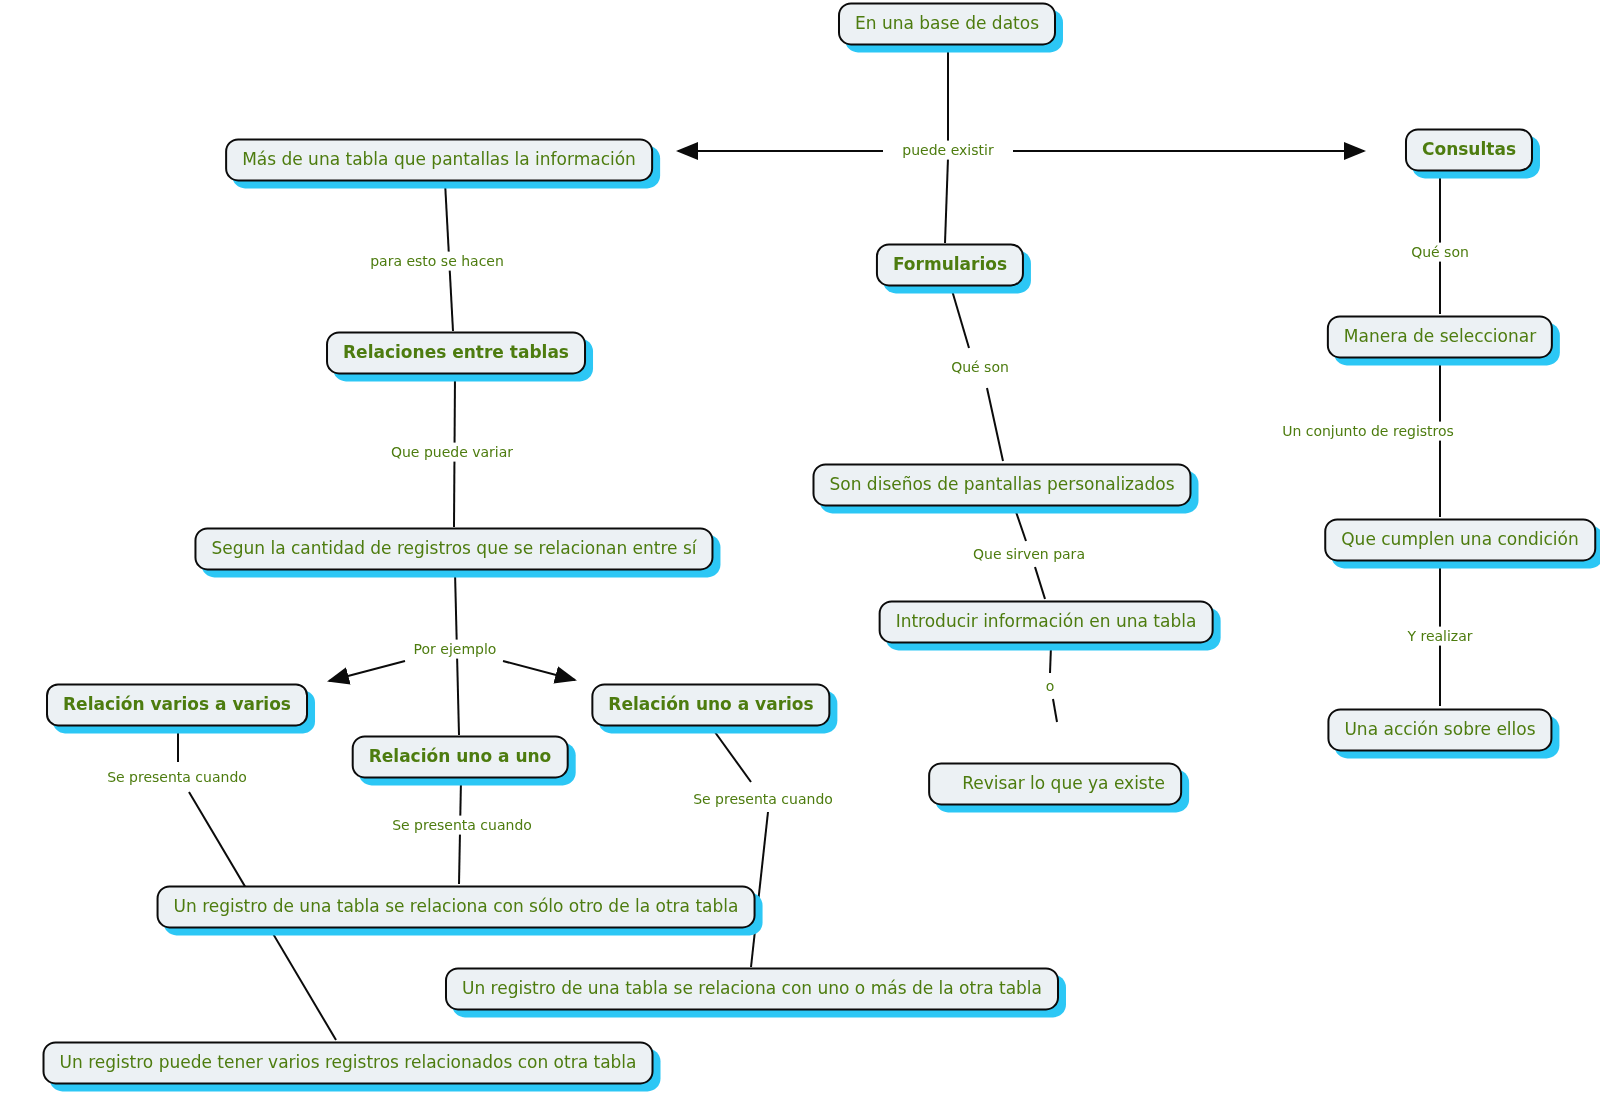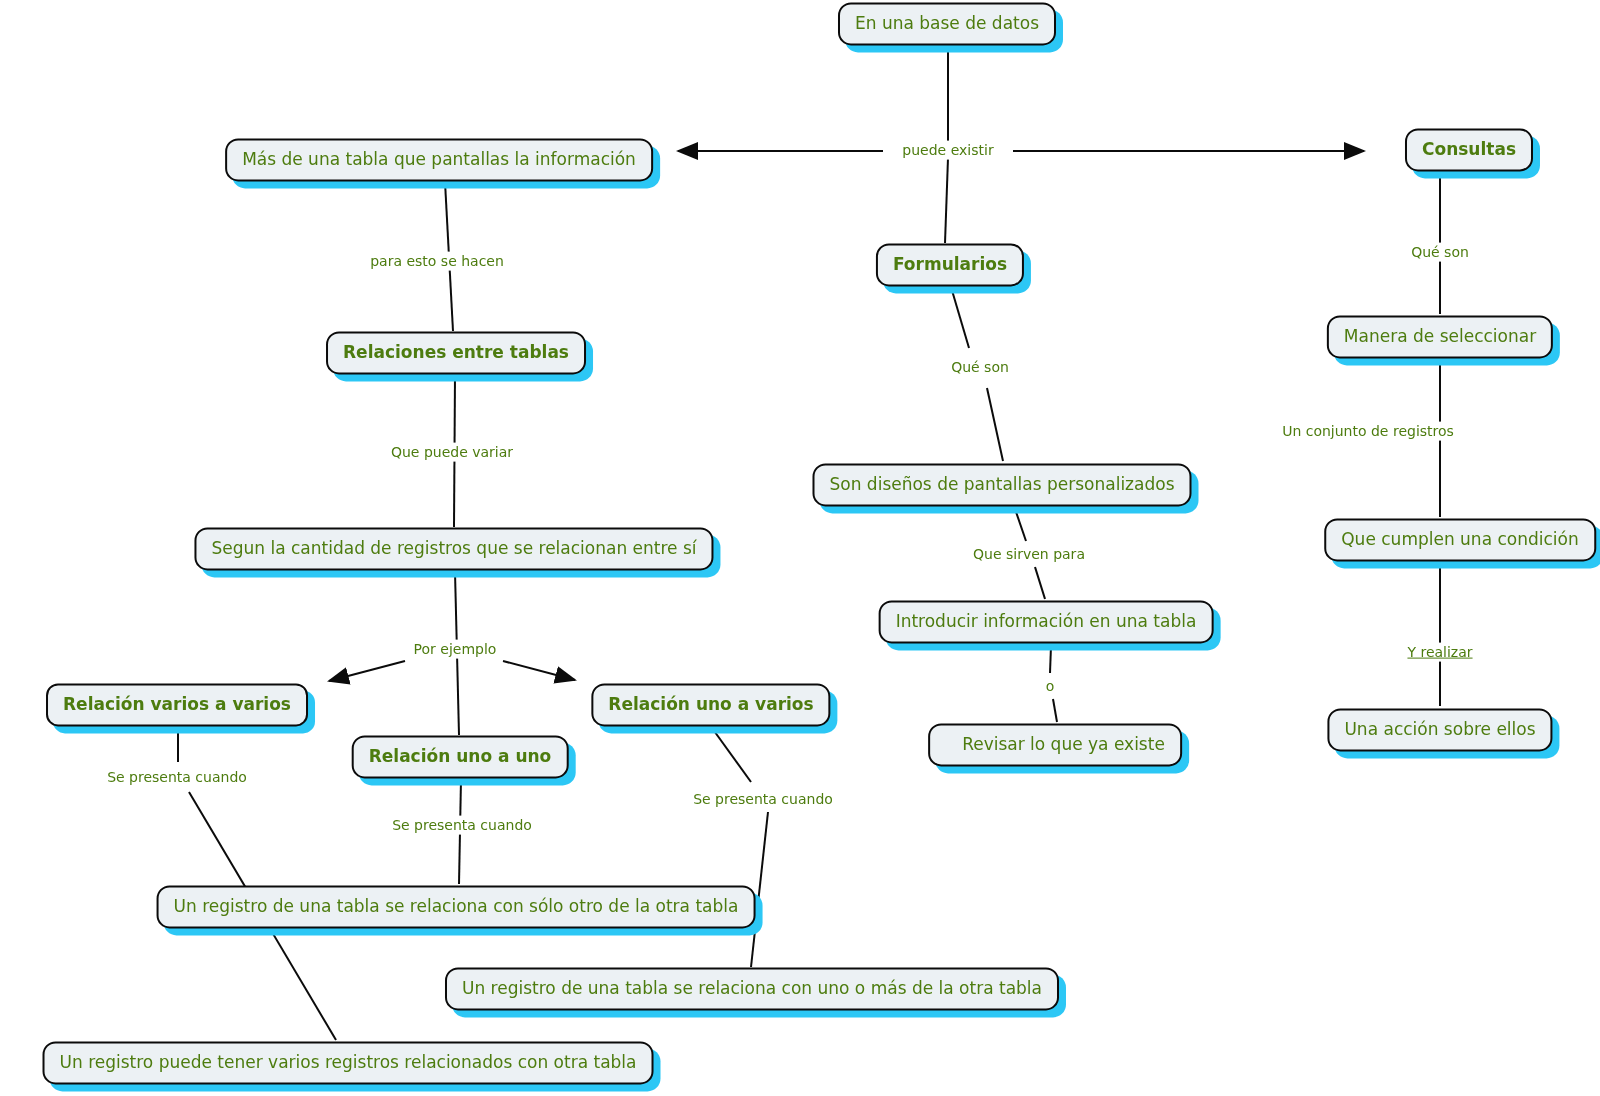--- a/index.html
+++ b/index.html
@@ -30,38 +30,38 @@
   #n-relaciones{left:456px;top:353px;}
   #n-segun{left:454px;top:549px;}
   #n-varios_varios{left:177px;top:705px;border-radius:12px;}
   #n-uno_uno{left:460px;top:757px;}
   #n-uno_varios{left:711px;top:705px;}
   #n-solo_otro{left:456px;top:907px;}
   #n-uno_mas{left:752px;top:989px;}
   #n-varios_registros{left:348px;top:1063px;}
   #n-son_disenos{left:1002px;top:485px;}
   #n-introducir{left:1046px;top:622px;text-align:center;}
-  #n-revisar{left:1055px;top:745px;padding-left:32px;}
+  #n-revisar{left:1055px;top:784px;padding-left:32px;}
   #n-manera{left:1440px;top:337px;}
   #n-condicion{left:1460px;top:540px;}
   #n-accion{left:1440px;top:730px;}
   
   #l-puede_existir{left:948px;top:150px;}
   #l-para_esto{left:437px;top:261px;}
   #l-variar{left:452px;top:452px;}
   #l-por_ejemplo{left:455px;top:649px;}
   #l-sp1{left:177px;top:777px;}
   #l-sp2{left:462px;top:825px;}
   #l-sp3{left:763px;top:799px;}
   #l-que_son_form{left:980px;top:367px;}
   #l-sirven{left:1029px;top:554px;}
   #l-o{left:1050px;top:686px;}
   #l-que_son_cons{left:1440px;top:252px;}
   #l-conjunto{left:1368px;top:431px;}
-  #l-y_realizar{left:1440px;top:652px;text-decoration:underline;}
+  #l-y_realizar{left:1440px;top:636px;}
 </style>
 </head>
 <body>
 
 <div id="canvas">
 
   <svg id="wires" width="1600" height="1096" viewBox="0 0 1600 1096">
     <defs>
       <marker id="arrow" viewBox="0 0 11 9" refX="10" refY="4.5" markerWidth="11" markerHeight="9" orient="auto" markerUnits="strokeWidth">
         <path d="M0,0 L11,4.5 L0,9 Z" fill="#0b0b0b"></path>

